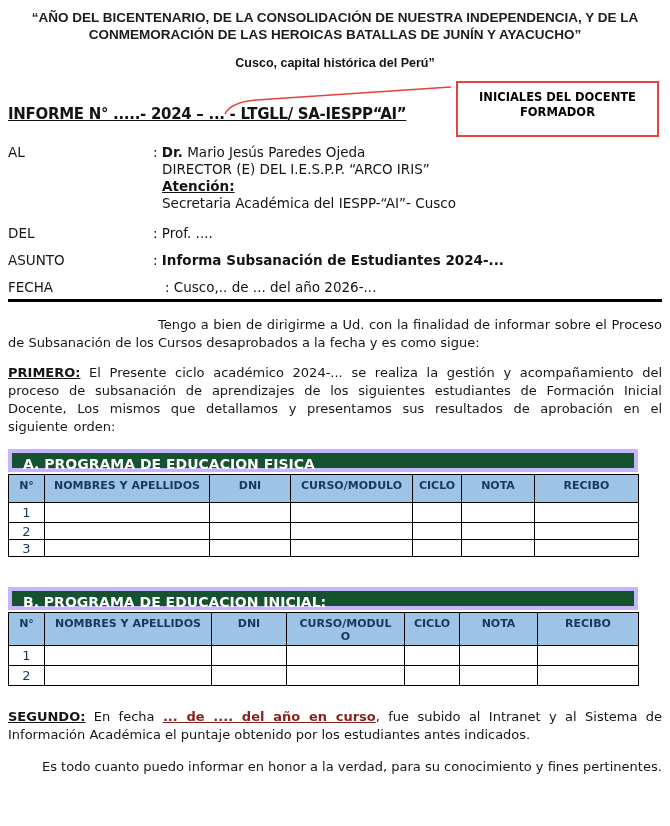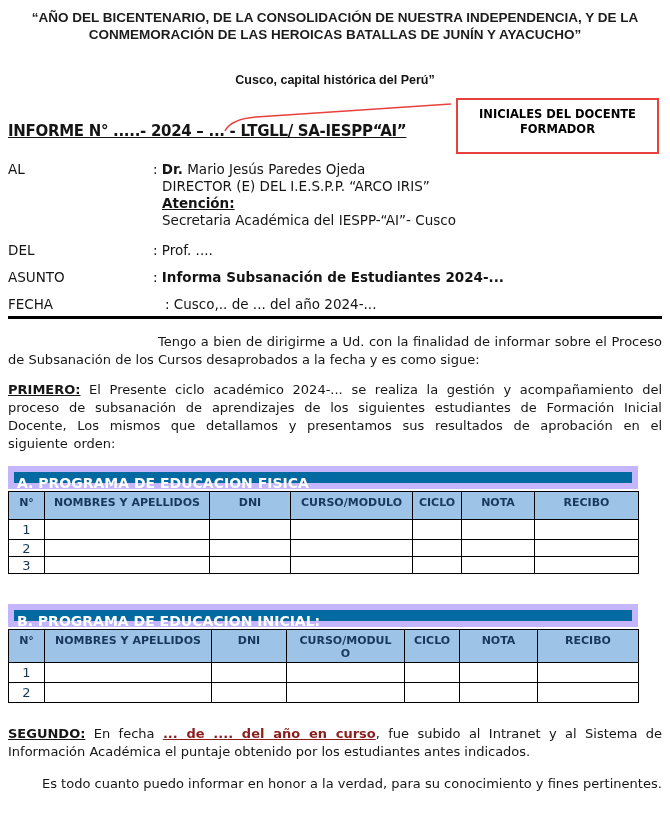--- a/index.html
+++ b/index.html
@@ -8,21 +8,21 @@
     position:relative; width:670px; height:826px; background:#fff;
     font-family:"DejaVu Sans", sans-serif; color:#141414;
     padding:0 8px; overflow:hidden;
   }
   .quote {
     margin:9px auto 0; text-align:center;
     font-family:"Liberation Sans", sans-serif; font-weight:bold;
     font-size:13.5px; line-height:17px; color:#1c1c1c;
   }
   .subtitle {
-    margin-top:30px; text-align:center;
+    margin-top:13px; text-align:center;
     font-family:"Liberation Sans", sans-serif; font-weight:bold; font-size:12.5px;
   }
   .informe-zone { position:relative; margin-top:10px; height:62px; }
   .informe-title {
     position:absolute; left:0; top:25px; font-weight:bold; font-size:15px;
     letter-spacing:-0.3px; text-decoration:underline; white-space:nowrap;
   }
   .annotation-box {
     position:absolute; top:1px; right:3px; width:203px; height:56px;
     border:2px solid #e8403b; text-align:center; padding-top:7px; background:#fff;
@@ -46,23 +46,23 @@
   .p-intro { margin-top:14px; text-indent:150px; }
   .p-primero { margin-top:12px; word-spacing:1.5px; }
   .p-segundo { margin-top:22px; }
   .p-closing { margin-top:14px; text-indent:34px; }
   .label-ul { font-weight:bold; text-decoration:underline; }
   .highlight { font-weight:bold; text-decoration:underline; color:#8b1d1d; }
 
   .tsec-a { margin-top:13px; }
   .tsec-b { margin-top:30px; }
   .bar {
-    width:630px; height:23px; line-height:23px; background:#0369a1;
-    color:#ffffff; font-weight:bold; font-size:14px; padding-left:3px;
-    border:6px solid #c4b5fd;
+    width:630px; height:23px; line-height:23px; background:#14532d;
+    color:#ffffff; font-weight:bold; font-size:14px; padding-left:11px;
+    border:4px solid #c4b5fd;
   }
   table { border-collapse:collapse; table-layout:fixed; width:630px; margin-top:2px; }
   th, td { border:1px solid #000; overflow:hidden; }
   th {
     background:#9dc3e6; color:#17375e; font-size:11px; font-weight:bold;
     text-align:center; vertical-align:top; padding-top:4px;
   }
   .t-a th { height:28px; }
   .t-b th { height:33px; line-height:13px; }
   .prewrap { white-space:pre-line;margin-left:44px; }
@@ -106,21 +106,21 @@
     <div class="memo-value">: Prof. ....</div>
   </div>
 
   <div class="memo-row m-asunto">
     <div class="memo-label">ASUNTO</div>
     <div class="memo-value"><span>: </span><span class="bold">Informa Subsanación de Estudiantes 2024-...</span></div>
   </div>
 
   <div class="memo-row m-fecha">
     <div class="memo-label">FECHA</div>
-    <div class="memo-value">: Cusco,.. de ... del año 2024-...</div>
+    <div class="memo-value">: Cusco,.. de ... del año 2026-...</div>
   </div>
 
   <div class="divider"></div>
 
   <div class="para p-intro">Tengo a bien de dirigirme a Ud. con la finalidad de informar sobre el Proceso de Subsanación de los Cursos desaprobados a la fecha y es como sigue:</div>
 
   <div class="para p-primero"><span class="label-ul">PRIMERO:</span><span> El Presente ciclo académico 2024-... se realiza la gestión y acompañamiento del proceso de subsanación de aprendizajes de los siguientes estudiantes de Formación Inicial Docente, Los mismos que detallamos y presentamos sus resultados de aprobación en el siguiente orden:</span></div>
 
   <div class="tsec-a">
     <div class="bar">A. PROGRAMA DE EDUCACION FISICA</div>

